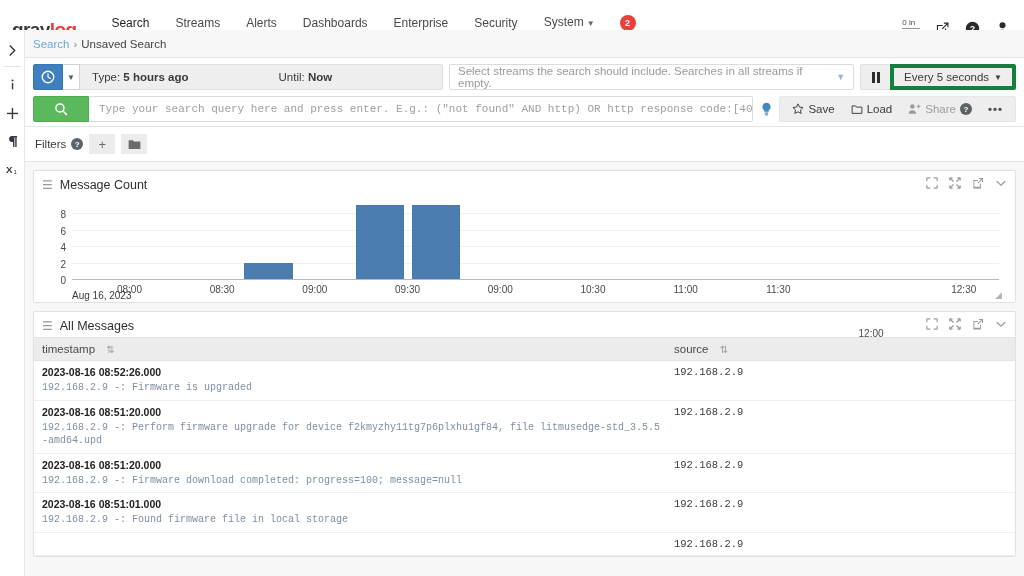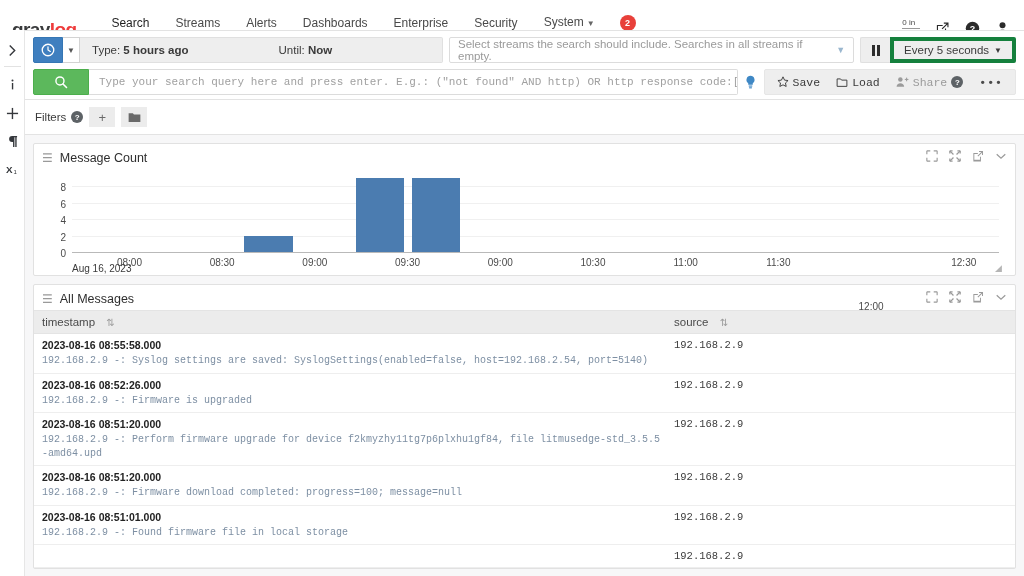--- a/index.html
+++ b/index.html
@@ -139,21 +139,21 @@
     border-radius: 0 2px 2px 0;
     display: flex; align-items: center; padding: 0 10px;
     font-family: "Liberation Mono", monospace;
     font-size: 11px; color: #a0a0a0;
     overflow: hidden; white-space: nowrap;
   }
   .bulb { width: 26px; display: flex; align-items: center; justify-content: center; color: #3f88c5; }
   .actions { display: flex; align-items: center; background: #eeeeee; border: 1px solid #e6e6e6; border-radius: 2px; height: 26px; padding: 0 4px; gap: 0; }
   .act {
     display: flex; align-items: center; gap: 4px;
-    padding: 12px 8px; font-size: 11.5px; color: #3a3a3a; height: 26px; font-family: Liberation Mono, monospace;
+    padding: 12px 8px; font-size: 11.5px; color: #3a3a3a; height: 26px;
   }
   .act.dim { color: #9b9b9b; }
   .act .dots { letter-spacing: 1px; font-weight: 700; color: #4a4a4a; }
 
   .filters-row {
     display: flex; align-items: center; gap: 6px;
     padding: 7px 8px 7px 2px;
     background: #fff;
     border-bottom: 1px solid #e3e3e3;
   }
@@ -295,20 +295,23 @@
     <div class="r-ico">
       <svg width="14" height="14" viewBox="0 0 15 14">
           <text x="1" y="11" font-size="10.5" font-family="Liberation Sans, sans-serif" font-weight="bold" fill="#35383c">X</text>
           <text x="9" y="12.5" font-size="6.5" font-family="Liberation Sans, sans-serif" fill="#35383c">1</text>
         </svg>
     </div>
   </div>
 
   <div class="content">
 
+    <div class="breadcrumb">
+      <a href="#">Search</a><span class="sep">›</span><span>Unsaved Search</span>
+    </div>
 
     <div class="searchbar">
       <div class="row1">
         <div class="tr-group">
           <div class="tr-btn">
             <svg width="14" height="14" viewBox="0 0 16 16">
                 <circle cx="8" cy="8" r="6.6" fill="none" stroke="#fff" stroke-width="1.5"></circle>
                 <path d="M8 4.3V8l2.6 1.6" stroke="#fff" stroke-width="1.4" fill="none" stroke-linecap="round"></path>
               </svg>
           </div>
@@ -506,27 +509,20 @@
               <span>timestamp</span>
               <span class="sort">⇅</span>
             </th>
             <th>
               <span>source</span>
               <span class="sort">⇅</span>
             </th>
           </tr>
         </thead>
         <tbody id="rows-holder">
-            <tr class="rowgroup">
-              <td class="cell-left">
-                <div class="ts">2023-08-16 08:55:58.000</div>
-                <div class="msg">192.168.2.9 -: Syslog settings are saved: SyslogSettings(enabled=false, host=192.168.2.54, port=5140)</div>
-              </td>
-              <td class="cell-src">192.168.2.9</td>
-            </tr>
             <tr class="rowgroup">
               <td class="cell-left">
                 <div class="ts">2023-08-16 08:52:26.000</div>
                 <div class="msg">192.168.2.9 -: Firmware is upgraded</div>
               </td>
               <td class="cell-src">192.168.2.9</td>
             </tr>
             <tr class="rowgroup">
               <td class="cell-left">
                 <div class="ts">2023-08-16 08:51:20.000</div>

